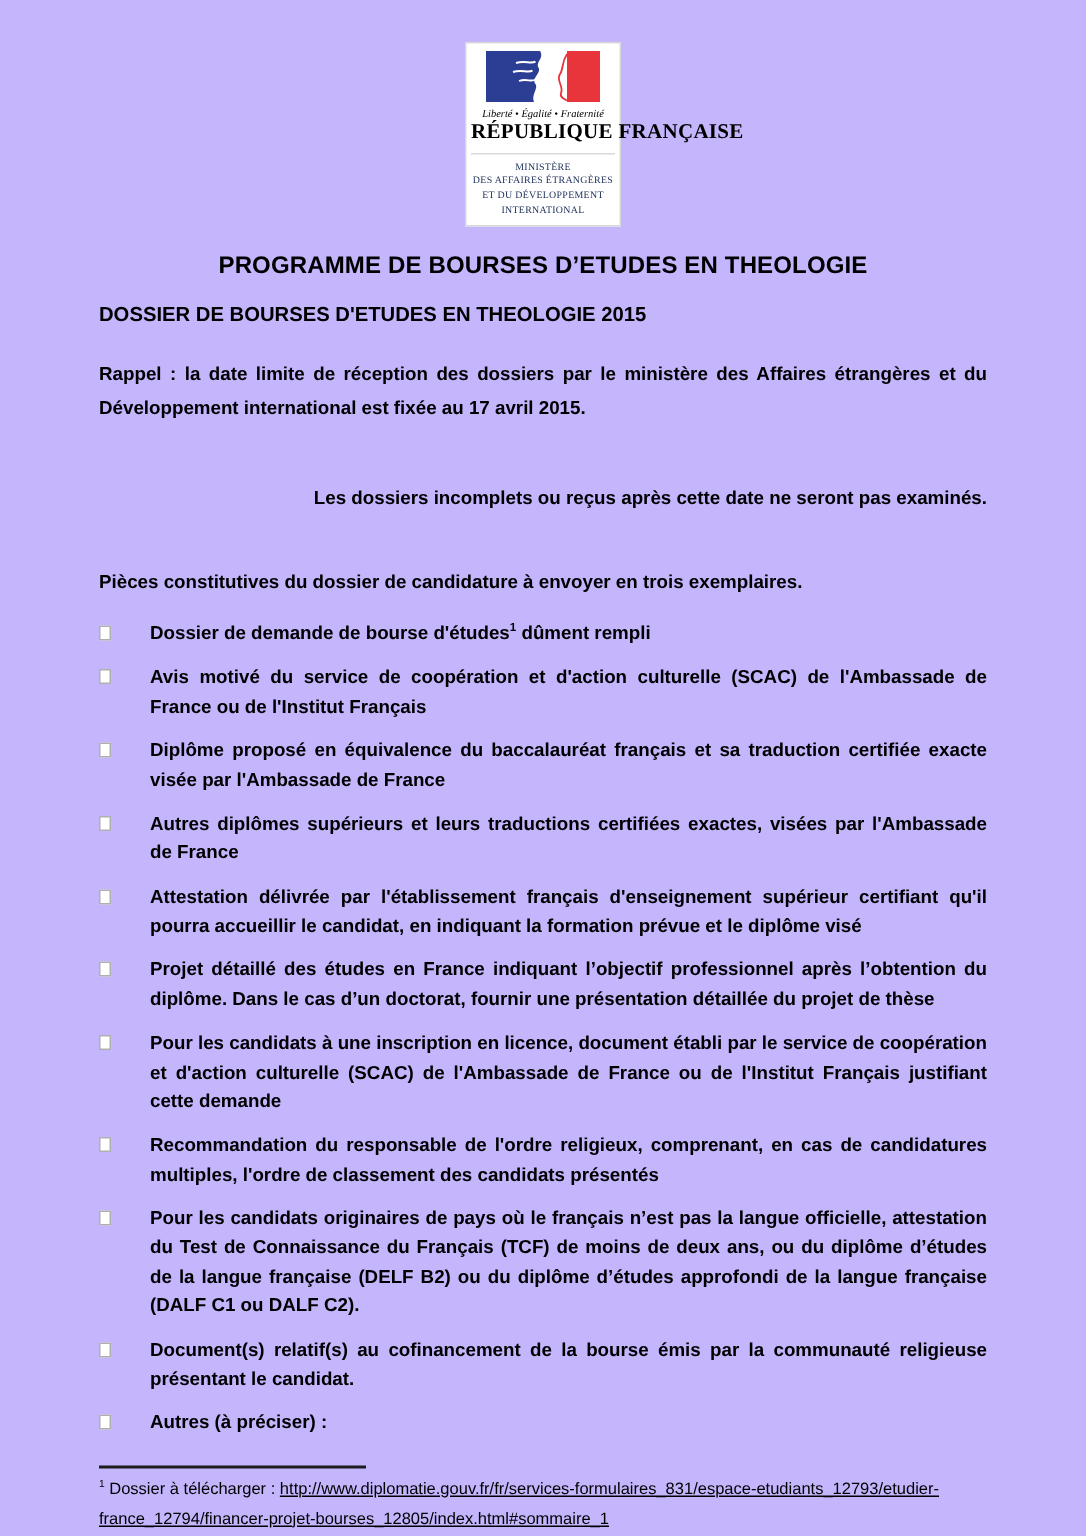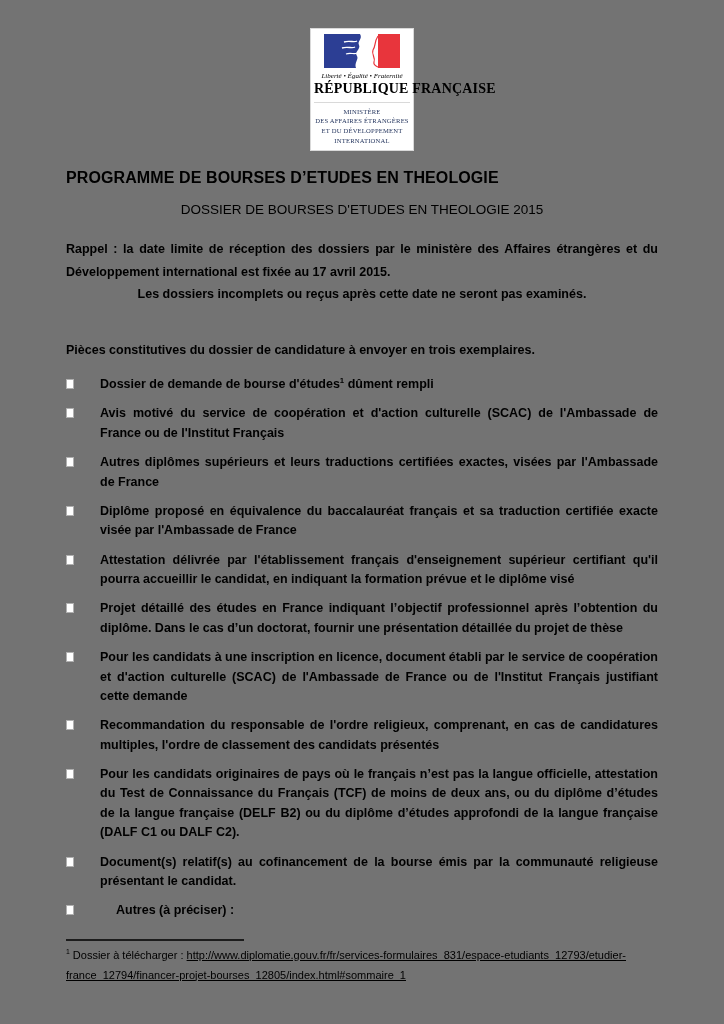--- a/index.html
+++ b/index.html
@@ -1,19 +1,19 @@
 <!DOCTYPE html>
 <html lang="fr"><head>
 <meta charset="utf-8">
 <style>
   html,body{margin:0;padding:0;background:#fff;}
   .page{
     width:724px;height:1024px;box-sizing:border-box;
     padding:28px 66px 56px 66px;
-    background:#737373;color:#000;
+    background:#c4b5fd;color:#000;
     font-family:"Liberation Sans","DejaVu Sans",sans-serif;
     display:flex;flex-direction:column;overflow:hidden;
   }
   
   .logo-box{
     align-self:center;width:104px;box-sizing:border-box;
     border:1px solid #d9d9d9;background:#fff;
     padding:5px 3px 0 3px;text-align:center;margin-bottom:18px;
   }
   .flag{display:block;margin:0 auto 4px auto;}
@@ -26,37 +26,37 @@
     font-weight:700;font-size:14px;letter-spacing:.2px;
     line-height:1.25;white-space:nowrap;margin-bottom:4px;
   }
   .ministry{
     border-top:1px solid #d9d9d9;padding:4px 0 5px 0;
     font-family:"Liberation Serif","DejaVu Serif",serif;
     font-size:6.6px;line-height:1.45;color:#24355e;letter-spacing:.2px;
   }
   
   .doc-title{
-    font-size:16px;font-weight:700;
+    text-align:center;font-size:16px;font-weight:700;
     margin:0 0 15px 0;letter-spacing:.1px;
   }
   .doc-subtitle{
-    text-align:center;font-size:13.5px;font-weight:400;margin:0 0 21px 0;
+    font-size:13.5px;font-weight:700;margin:0 0 21px 0;
   }
   
   .para{font-size:12.5px;font-weight:700;line-height:1.8;margin:0;}
   .rappel{margin-bottom:33px;text-align:justify;}
-  .rappel .last{text-align:center;}
+  .rappel .last{text-align:right;margin-top:38px;}
   .pieces{margin-bottom:14px;}
   .u{}
   sup{font-size:.62em;vertical-align:super;line-height:0;}
   
   .checklist{list-style:none;margin:0;padding:0;}
   .checklist li{display:flex;margin-bottom:10px;}
-  .checklist li:last-child{margin-bottom:0;gap:16px;}
+  .checklist li:last-child{margin-bottom:0;}
   .cbx-cell{flex:0 0 34px;}
   .cbx{
     display:inline-block;width:8px;height:10px;margin-top:4px;
     border:1px solid #b0b0b0;background:#fff;box-sizing:border-box;
   }
   .item-text{
     flex:1;font-size:12.5px;font-weight:700;line-height:1.55;
     text-align:justify;
   }
   
@@ -110,26 +110,26 @@
       <span class="item-text"><span>Dossier de demande de bourse d'études</span><sup>1</sup><span> dûment rempli</span></span>
     </li>
 
     <li>
       <span class="cbx-cell"><span class="cbx"></span></span>
       <span class="item-text"><span>Avis </span><span class="u">motivé</span><span> du service de coopération et d'action culturelle (SCAC) de l'Ambassade de France ou de l'Institut Français</span></span>
     </li>
 
     <li>
       <span class="cbx-cell"><span class="cbx"></span></span>
-      <span class="item-text"><span>Autres diplômes supérieurs et leurs traductions certifiées exactes, visées par l'Ambassade de France</span></span>
+      <span class="item-text"><span>Diplôme proposé en équivalence du baccalauréat français et sa traduction certifiée exacte visée par l'Ambassade de France</span></span>
     </li>
 
     <li>
       <span class="cbx-cell"><span class="cbx"></span></span>
-      <span class="item-text"><span>Diplôme proposé en équivalence du baccalauréat français et sa traduction certifiée exacte visée par l'Ambassade de France</span></span>
+      <span class="item-text"><span>Autres diplômes supérieurs et leurs traductions certifiées exactes, visées par l'Ambassade de France</span></span>
     </li>
 
     <li>
       <span class="cbx-cell"><span class="cbx"></span></span>
       <span class="item-text"><span>Attestation délivrée par l'établissement français d'enseignement supérieur certifiant qu'il pourra accueillir le candidat, en indiquant la formation prévue et le diplôme visé</span></span>
     </li>
 
     <li>
       <span class="cbx-cell"><span class="cbx"></span></span>
       <span class="item-text"><span>Projet détaillé des études en France indiquant l’objectif professionnel après l’obtention du diplôme. Dans le cas d’un doctorat, fournir une présentation détaillée du projet de thèse</span></span>

